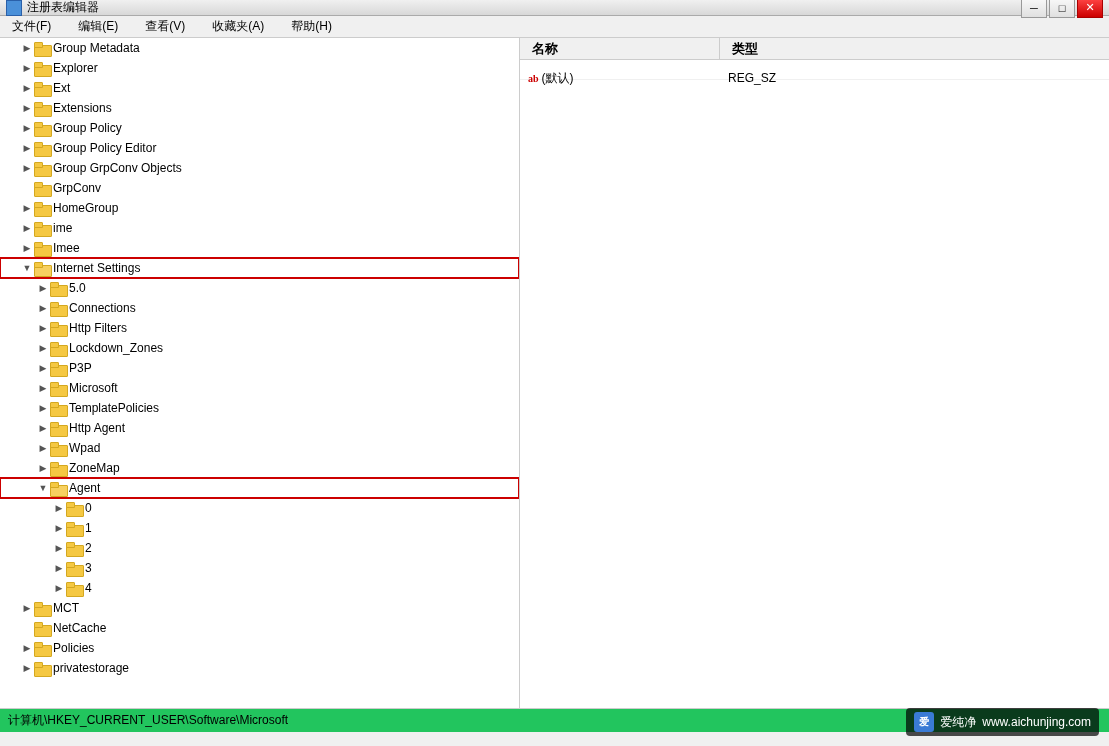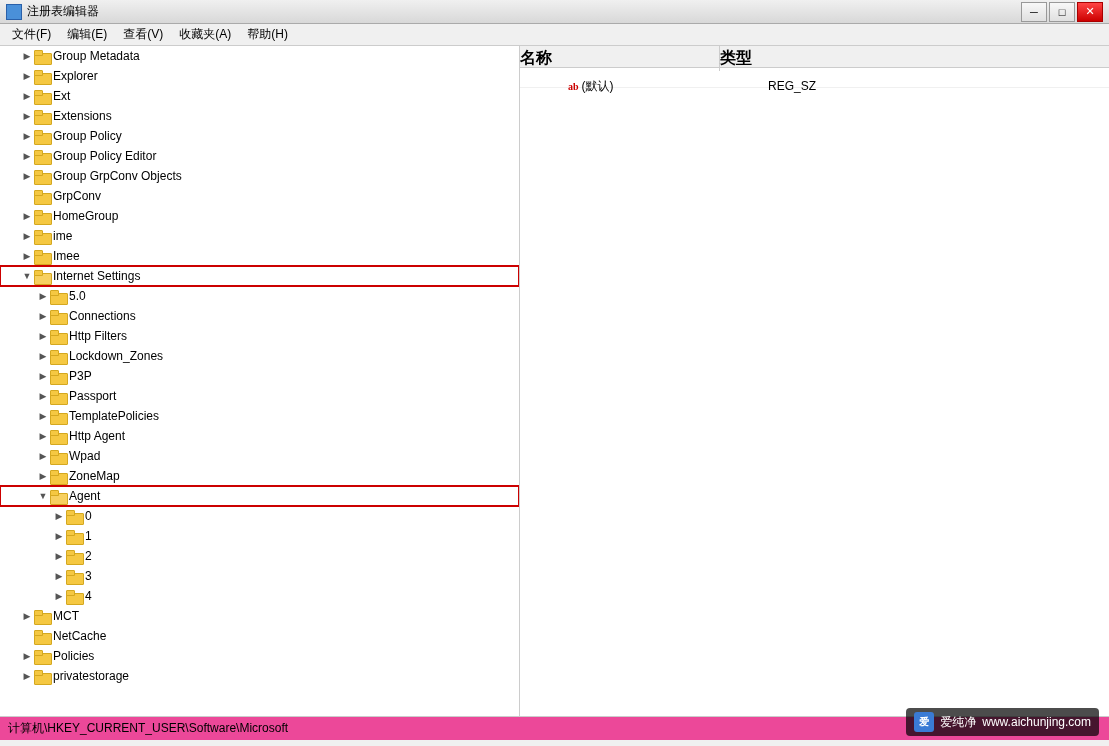--- a/index.html
+++ b/index.html
@@ -8,21 +8,21 @@
       font-size: 12px;
       background: #f0f0f0;
       width: 1109px;
       height: 746px;
       overflow: hidden;
     }
 
     
     .title-bar {
       background: linear-gradient(to bottom, #f0f0f0, #d8d8d8);
-      height: 24px;
+      height: 16px;
       display: flex;
       align-items: center;
       padding: 0 6px;
       border-bottom: 1px solid #aaa;
       user-select: none;
     }
     .title-bar-icon {
       width: 16px;
       height: 16px;
       margin-right: 5px;
@@ -57,21 +57,21 @@
     }
 
     
     .menu-bar {
       background: #f0f0f0;
       height: 22px;
       display: flex;
       align-items: center;
       padding: 0 4px;
       border-bottom: 1px solid #ccc;
-      gap: 0;
+      gap: 11px;
     }
     .menu-item {
       padding: 2px 8px;
       font-size: 12px;
       cursor: pointer;
       color: #000;
     }
 
     
     .main-area {
@@ -186,22 +186,22 @@
 
     .right-pane-header {
       display: grid;
       grid-template-columns: 200px 150px 1fr;
       background: #f0f0f0;
       border-bottom: 1px solid #ccc;
       height: 22px;
       align-items: center;
     }
     .right-pane-header-cell {
-      padding: 2px 0;
-      font-size: 16px;
+      padding: 2px 12px;
+      font-size: 13px;
       font-weight: bold;
       color: #000;
       border-right: 1px solid #ccc;
     }
     .right-pane-header-cell:last-child {
       border-right: none;
     }
 
     .right-pane-row {
       display: grid;
@@ -209,36 +209,35 @@
       height: 20px;
       align-items: center;
       border-bottom: 1px solid #f0f0f0;
     }
     .right-pane-cell {
       padding: 18px 8px;
       font-size: 12px;
       color: #000;
       white-space: nowrap;
       overflow: hidden;
-      margin-left: 40px;
     }
 
     .ab-icon {
       display: inline-block;
       font-size: 10px;
       font-weight: bold;
       color: #cc0000;
       margin-right: 3px;
       font-family: serif;
     }
 
     
     .status-bar {
       height: 24px;
-      background: #ec4899;
+      background: #22c55e;
       border-top: 1px solid #ccc;
       display: flex;
       align-items: center;
       padding: 0 8px;
       font-size: 12px;
       color: #000;
     }
 
     
     .watermark {
@@ -376,21 +375,21 @@
             <span>Lockdown_Zones</span>
           </div>
           <div class="tree-item indent-2">
             <span class="expand-arrow">▶</span>
             <span class="folder-icon"></span>
             <span>P3P</span>
           </div>
           <div class="tree-item indent-2">
             <span class="expand-arrow">▶</span>
             <span class="folder-icon"></span>
-            <span>Passport</span>
+            <span>Microsoft</span>
           </div>
           <div class="tree-item indent-2">
             <span class="expand-arrow">▶</span>
             <span class="folder-icon"></span>
             <span>TemplatePolicies</span>
           </div>
           <div class="tree-item indent-2">
             <span class="expand-arrow">▶</span>
             <span class="folder-icon"></span>
             <span>Http Agent</span>

